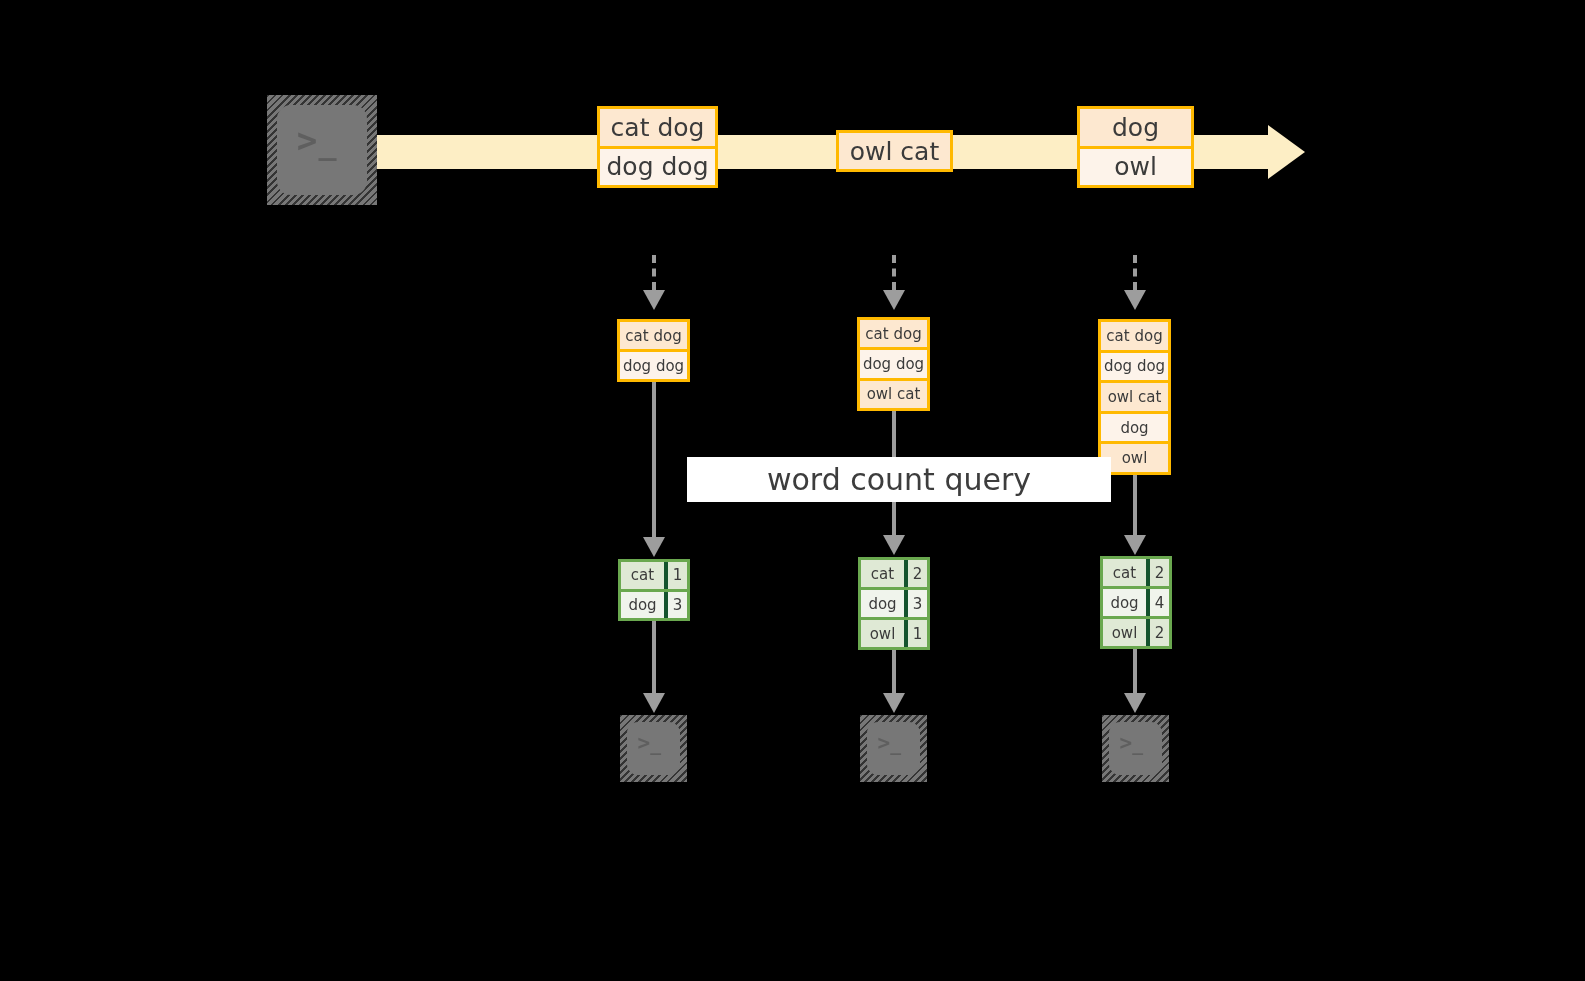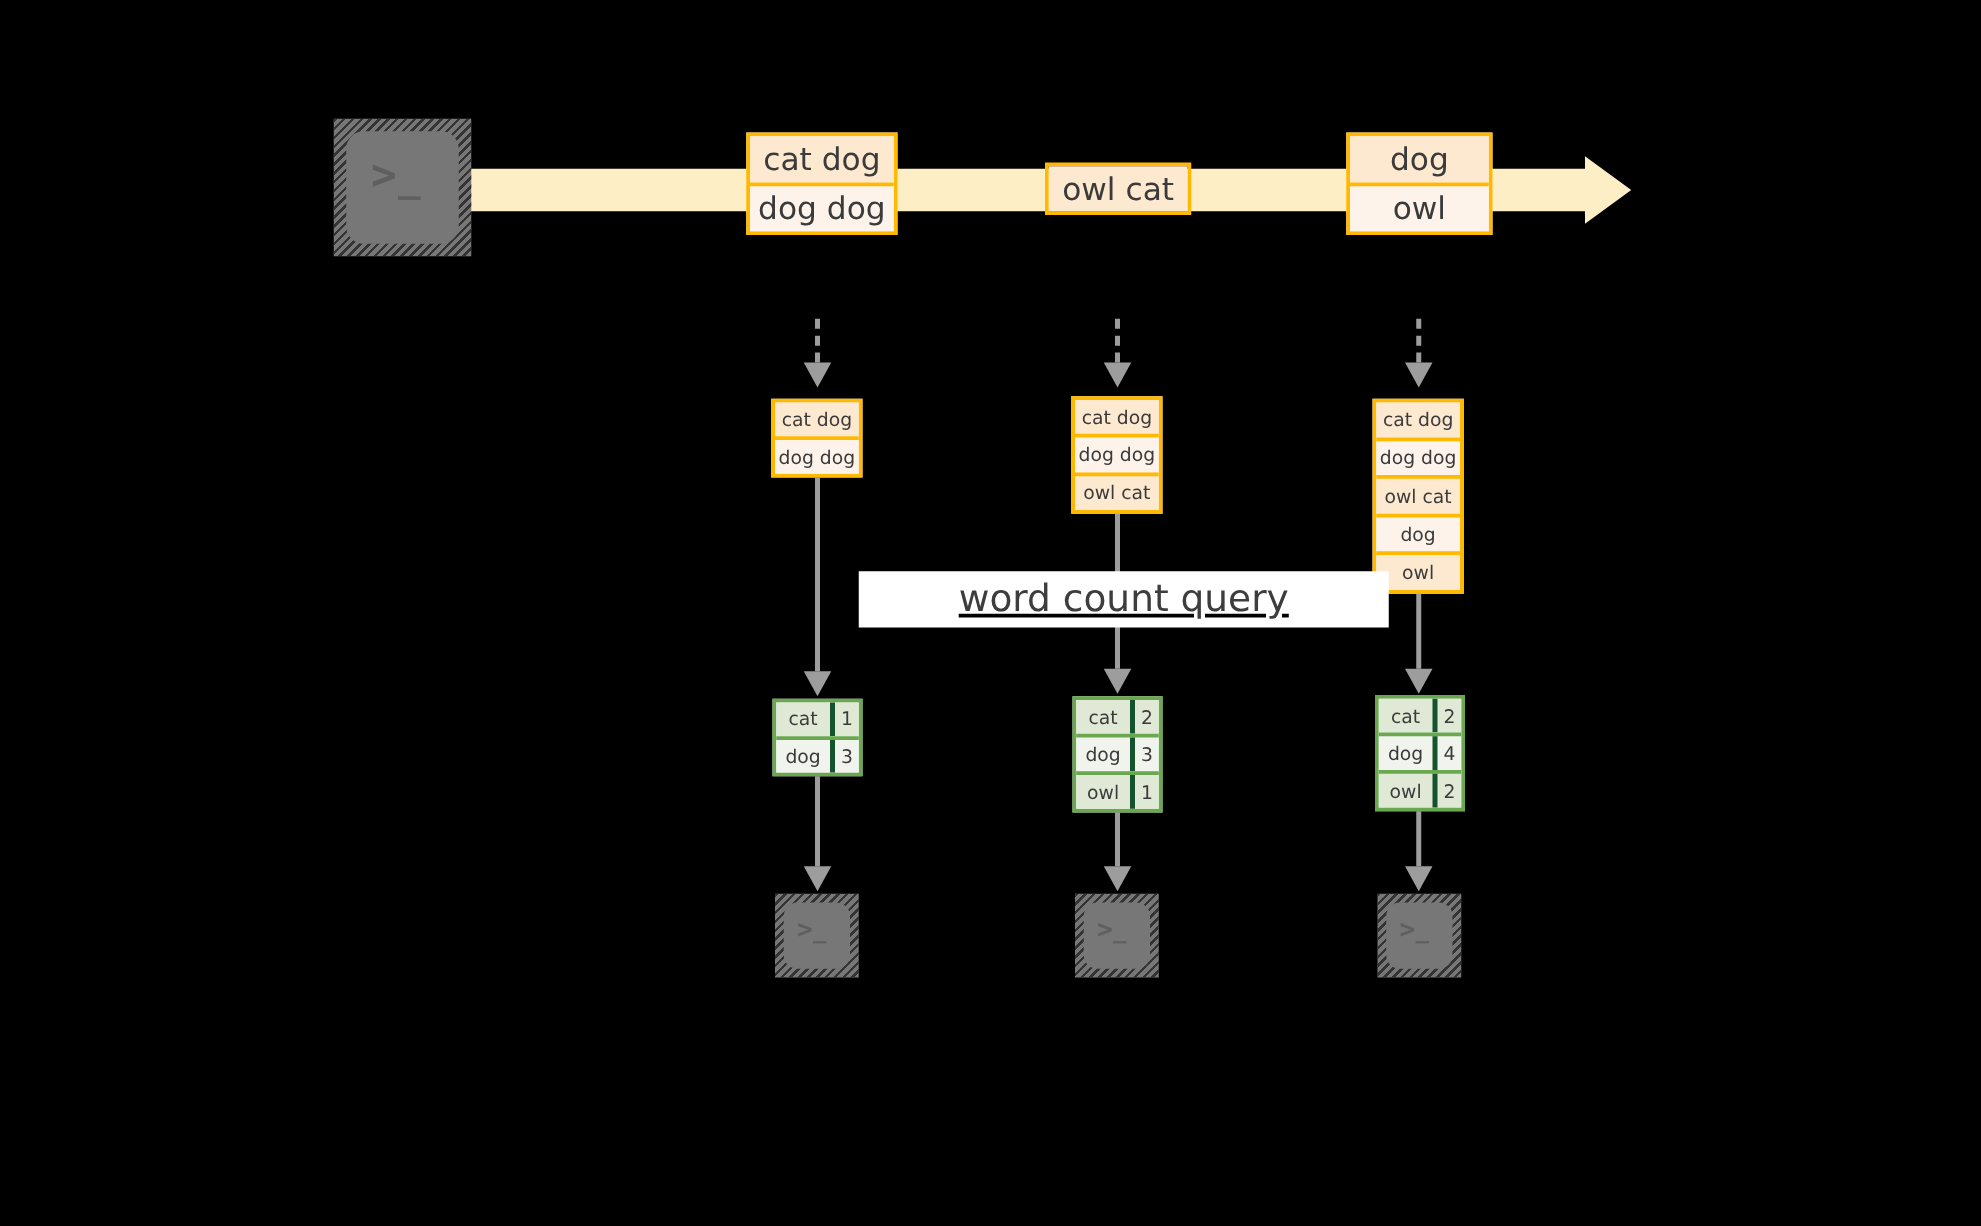--- a/index.html
+++ b/index.html
@@ -134,21 +134,20 @@
     border-width: 20px 11px 0 11px;
   }
 
   
   .banner {
     position: absolute;
     background: #ffffff;
     display: flex;
     align-items: center;
     justify-content: center;
-    text-decoration: underline;
   }
   .banner-label {
     font-size: 30px;
     color: #3d3d3d;
     white-space: nowrap;
   }
 </style>
 </head>
 <body>
 

